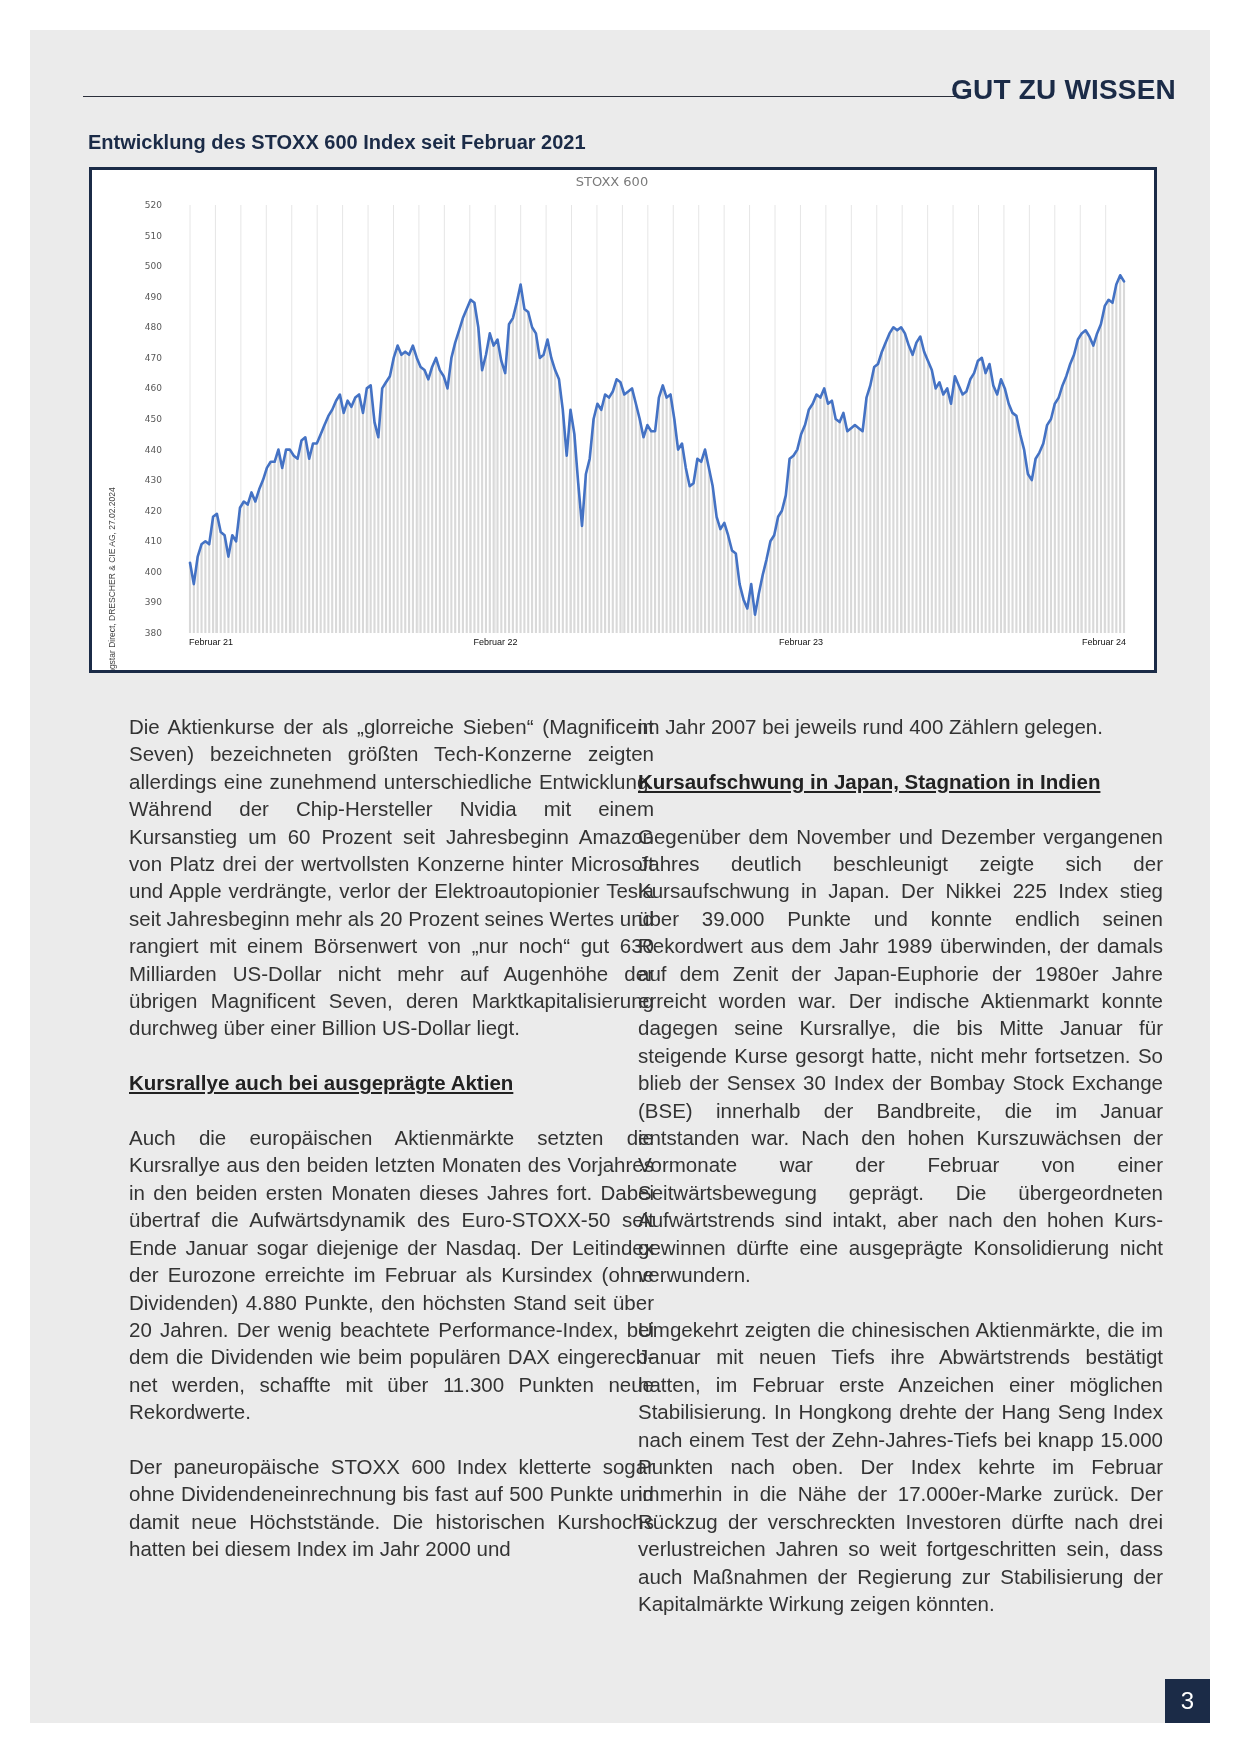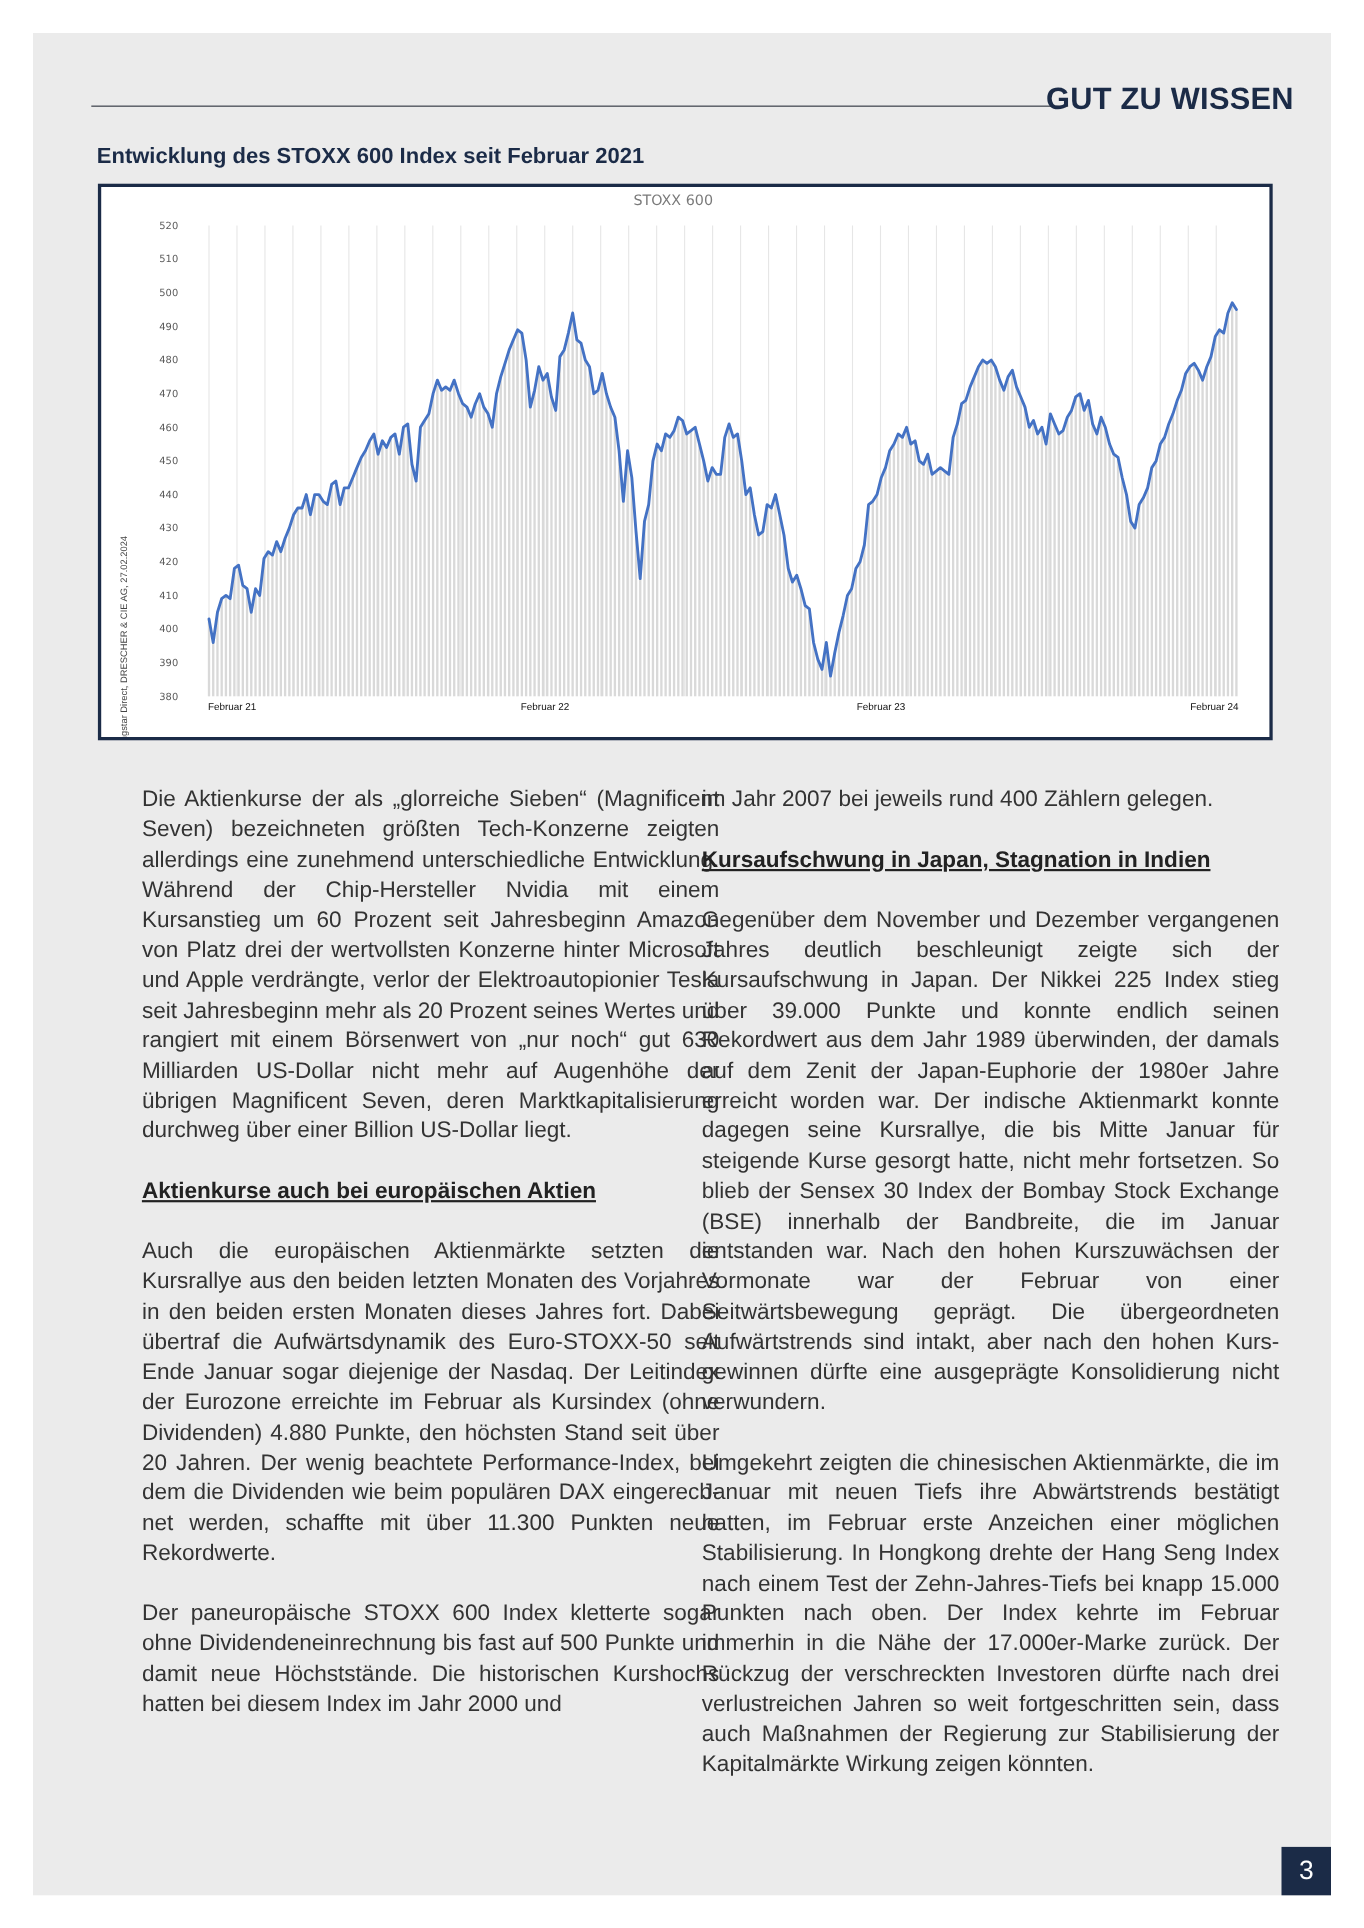--- a/index.html
+++ b/index.html
@@ -584,21 +584,21 @@
         <circle cx="1028.156378600823" cy="105.31428571428569" r="0.1" fill="#4472c4" opacity="0"></circle>
         <circle cx="1032" cy="111.42857142857144" r="0.1" fill="#4472c4" opacity="0"></circle>
       </g>
     <text id="chart-title" x="520" y="16" text-anchor="middle" font-family="DejaVu Sans, sans-serif" font-size="13" fill="#7a7a7a">STOXX 600</text>
     <text id="source-note" font-family="Liberation Sans, sans-serif" font-size="8.5" fill="#444444" transform="translate(23,437) rotate(-90)" text-anchor="middle">Source: Morningstar Direct, DRESCHER &amp; CIE AG, 27.02.2024</text>
   </svg>
 </div>
 
 <div class="col col-left">
   <p>Die Aktienkurse der als „glorreiche Sieben“ (Magnificent Seven) bezeichneten größten Tech-Konzerne zeigten allerdings eine zunehmend unter­schiedliche Entwicklung. Während der Chip-Herstel­ler Nvidia mit einem Kursanstieg um 60 Prozent seit Jahresbeginn Amazon von Platz drei der wertvolls­ten Konzerne hinter Microsoft und Apple verdrängte, verlor der Elektroautopionier Tesla seit Jahresbeginn mehr als 20 Prozent seines Wertes und rangiert mit einem Börsenwert von „nur noch“ gut 630 Milliarden US-Dollar nicht mehr auf Augenhöhe der übrigen Magnificent Seven, deren Marktkapitalisierung durch­weg über einer Billion US-Dollar liegt.</p>
-  <h3>Aktienkurse auch bei europäischen Aktien</h3>
+  <h3>Kursrallye auch bei ausgeprägte Aktien</h3>
   <p>Auch die europäischen Aktienmärkte setzten die Kursrallye aus den beiden letzten Monaten des Vor­jahres in den beiden ersten Monaten dieses Jah­res fort. Dabei übertraf die Aufwärtsdynamik des Euro-STOXX-50 seit Ende Januar sogar diejenige der Nasdaq. Der Leitindex der Eurozone erreichte im Februar als Kursindex (ohne Dividenden) 4.880 Punk­te, den höchsten Stand seit über 20 Jahren. Der wenig beachtete Performance-Index, bei dem die Dividenden wie beim populären DAX eingerech­net werden, schaffte mit über 11.300 Punkten neue Rekordwerte.</p>
   <p>Der paneuropäische STOXX 600 Index kletterte sogar ohne Dividendeneinrechnung bis fast auf 500 Punkte und damit neue Höchststände. Die historischen Kurshochs hatten bei diesem Index im Jahr 2000 und</p>
 </div>
 
 <div class="col col-right">
   <p>im Jahr 2007 bei jeweils rund 400 Zählern gelegen.</p>
   <h3>Kursaufschwung in Japan, Stagnation in Indien</h3>
   <p>Gegenüber dem November und Dezember ver­gangenen Jahres deutlich beschleunigt zeigte sich der Kursaufschwung in Japan. Der Nikkei 225 Index stieg über 39.000 Punkte und konnte endlich seinen Rekordwert aus dem Jahr 1989 überwinden, der da­mals auf dem Zenit der Japan-Euphorie der 1980er Jahre erreicht worden war. Der indische Aktienmarkt konnte dagegen seine Kursrallye, die bis Mitte Janu­ar für steigende Kurse gesorgt hatte, nicht mehr fort­setzen. So blieb der Sensex 30 Index der Bombay Stock Exchange (BSE) innerhalb der Bandbreite, die im Januar entstanden war. Nach den hohen Kurszu­wächsen der Vormonate war der Februar von einer Seitwärtsbewegung geprägt. Die übergeordneten Aufwärtstrends sind intakt, aber nach den hohen Kurs­gewinnen dürfte eine ausgeprägte Konsolidierung nicht verwundern.</p>
   <p>Umgekehrt zeigten die chinesischen Aktienmärkte, die im Januar mit neuen Tiefs ihre Abwärtstrends bestä­tigt hatten, im Februar erste Anzeichen einer möglichen Stabilisierung. In Hongkong drehte der Hang Seng In­dex nach einem Test der Zehn-Jahres-Tiefs bei knapp 15.000 Punkten nach oben. Der Index kehrte im Februar immerhin in die Nähe der 17.000er-Marke zurück. Der Rückzug der verschreckten Investoren dürfte nach drei verlustreichen Jahren so weit fortgeschritten sein, dass auch Maßnahmen der Regierung zur Stabilisierung der Kapitalmärkte Wirkung zeigen könnten.</p>
 </div>

